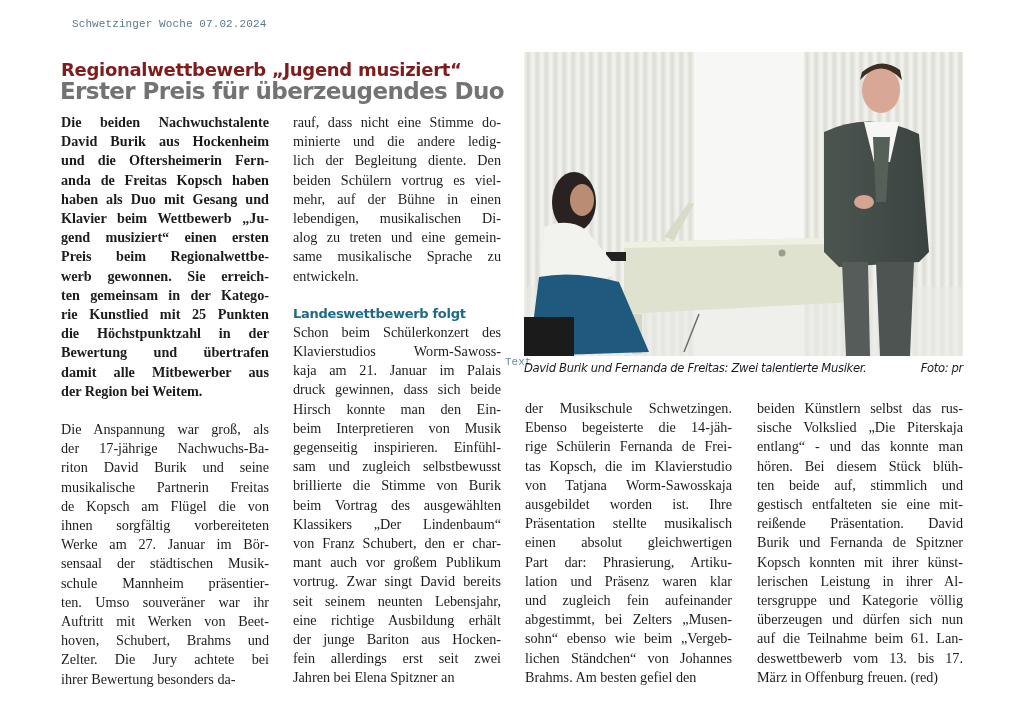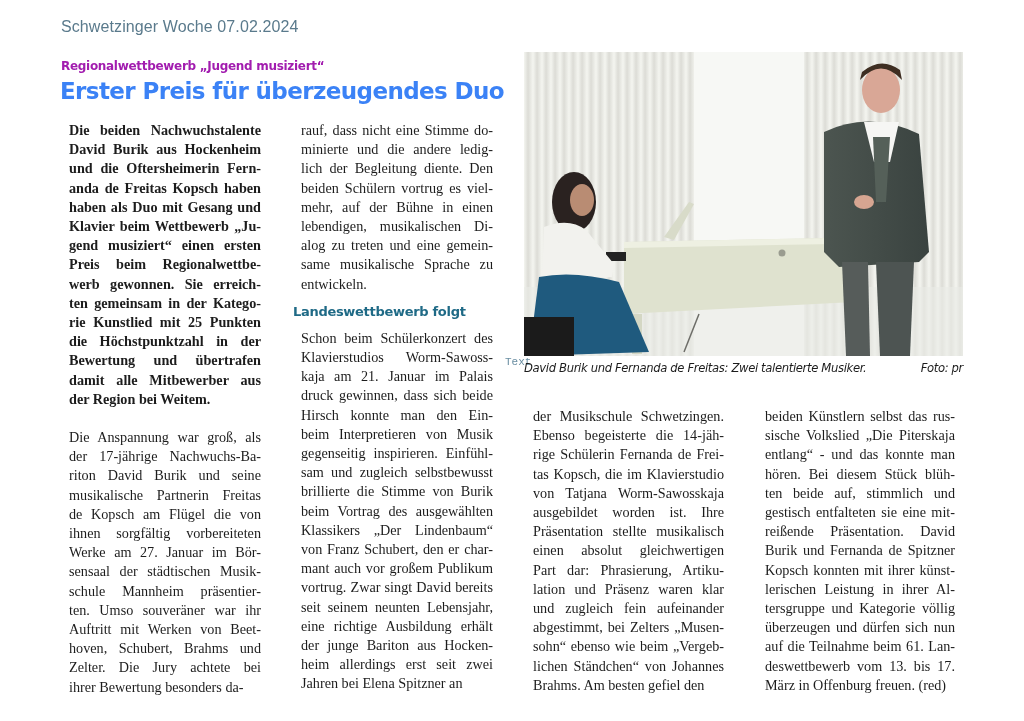--- a/index.html
+++ b/index.html
@@ -1,33 +1,33 @@
 <!DOCTYPE html>
 <html><head>
 <meta charset="utf-8">
 <style>
   html, body { margin: 0; padding: 0; background: #ffffff; }
   body { width: 1024px; height: 721px; position: relative; overflow: hidden; font-family: "DejaVu Serif", serif; color: #1a1a1a; }
 
-  .source-line { position: absolute; left: 61px; top: 18px; font-family: Liberation Sans, sans-serif; font-size: 16px; color: #5a7a8c; letter-spacing: 0.1px; }
-
-  .kicker { position: absolute; left: 61px; top: 59px; font-family: "DejaVu Sans", sans-serif; font-weight: bold; font-size: 12px; color: #a21caf; letter-spacing: -0.3px; }
-  .headline { position: absolute; left: 60px; top: 78px; font-family: "DejaVu Sans", sans-serif; font-weight: bold; font-size: 23px; color: #3b82f6; letter-spacing: -0.6px; white-space: nowrap; text-align: right; }
+  .source-line { position: absolute; left: 72px; top: 18px; font-family: Liberation Mono, monospace; font-size: 11px; color: #5a7a8c; letter-spacing: 0.1px; }
+
+  .kicker { position: absolute; left: 61px; top: 59px; font-family: "DejaVu Sans", sans-serif; font-weight: bold; font-size: 18px; color: #7f1d1d; letter-spacing: -0.3px; }
+  .headline { position: absolute; left: 60px; top: 78px; font-family: "DejaVu Sans", sans-serif; font-weight: bold; font-size: 23px; color: #737373; letter-spacing: -0.6px; white-space: nowrap; text-align: right; }
 
   .col { position: absolute; font-family: "Liberation Serif", serif; font-size: 14.2px; line-height: 19.2px; text-align: justify; hyphens: manual; color: #1c1c1c; }
-  .col p { margin: 8px; }
+  .col p { margin: 0; }
   .col .line { display: block; text-align: justify; text-align-last: justify; white-space: nowrap; overflow: hidden; }
   .col .line.last { text-align-last: left; }
 
   #col1 { left: 61px; top: 113px; width: 208px; }
   #col1 .lead { font-weight: bold; }
   #col1 .body { margin-top: 19px; }
 
   #col2 { left: 293px; top: 113px; width: 208px; }
-  #col2 .subhead { font-family: "DejaVu Sans", sans-serif; font-weight: bold; font-size: 13px; color: #1f6a86; letter-spacing: -0.3px; margin-top: 9px; line-height: 18px; }
+  #col2 .subhead { font-family: "DejaVu Sans", sans-serif; font-weight: bold; font-size: 13px; color: #1f6a86; letter-spacing: -0.3px; margin-top: 19px; line-height: 18px; }
 
   #col3 { left: 525px; top: 399px; width: 207px; }
   #col4 { left: 757px; top: 399px; width: 206px; }
 
   .photo { position: absolute; left: 524px; top: 52px; width: 439px; height: 304px; overflow: hidden; background: #eeefea; }
   .photo svg { display: block; }
 
   .text-tag { position: absolute; left: 505px; top: 356px; font-family: Liberation Mono, monospace; font-size: 11px; color: #6a8ea2; }
   .caption { position: absolute; left: 524px; top: 361px; width: 439px; font-family: "DejaVu Sans", sans-serif; font-style: italic; font-size: 11.6px; color: #1c1c1c; letter-spacing: -0.35px; display: flex; justify-content: space-between; }
 </style>
@@ -99,21 +99,21 @@
       <span class="line">sam und zugleich selbstbewusst</span>
       <span class="line">brillierte die Stimme von Burik</span>
       <span class="line">beim Vortrag des ausgewählten</span>
       <span class="line">Klassikers „Der Lindenbaum“</span>
       <span class="line">von Franz Schubert, den er char-</span>
       <span class="line">mant auch vor großem Publikum</span>
       <span class="line">vortrug. Zwar singt David bereits</span>
       <span class="line">seit seinem neunten Lebensjahr,</span>
       <span class="line">eine richtige Ausbildung erhält</span>
       <span class="line">der junge Bariton aus Hocken-</span>
-      <span class="line">heim allerdings erst seit zwei</span>
+      <span class="line">fein allerdings erst seit zwei</span>
       <span class="line last">Jahren bei Elena Spitzner an</span>
     </p>
 </div>
 
 <div class="photo">
   <svg width="439" height="304" viewBox="0 0 439 304" xmlns="http://www.w3.org/2000/svg">
     <defs>
       <linearGradient id="curtain" x1="0" x2="1" y1="0" y2="0">
         <stop offset="0" stop-color="#f4f5f0"></stop>
         <stop offset="0.45" stop-color="#dcdcd6"></stop>

